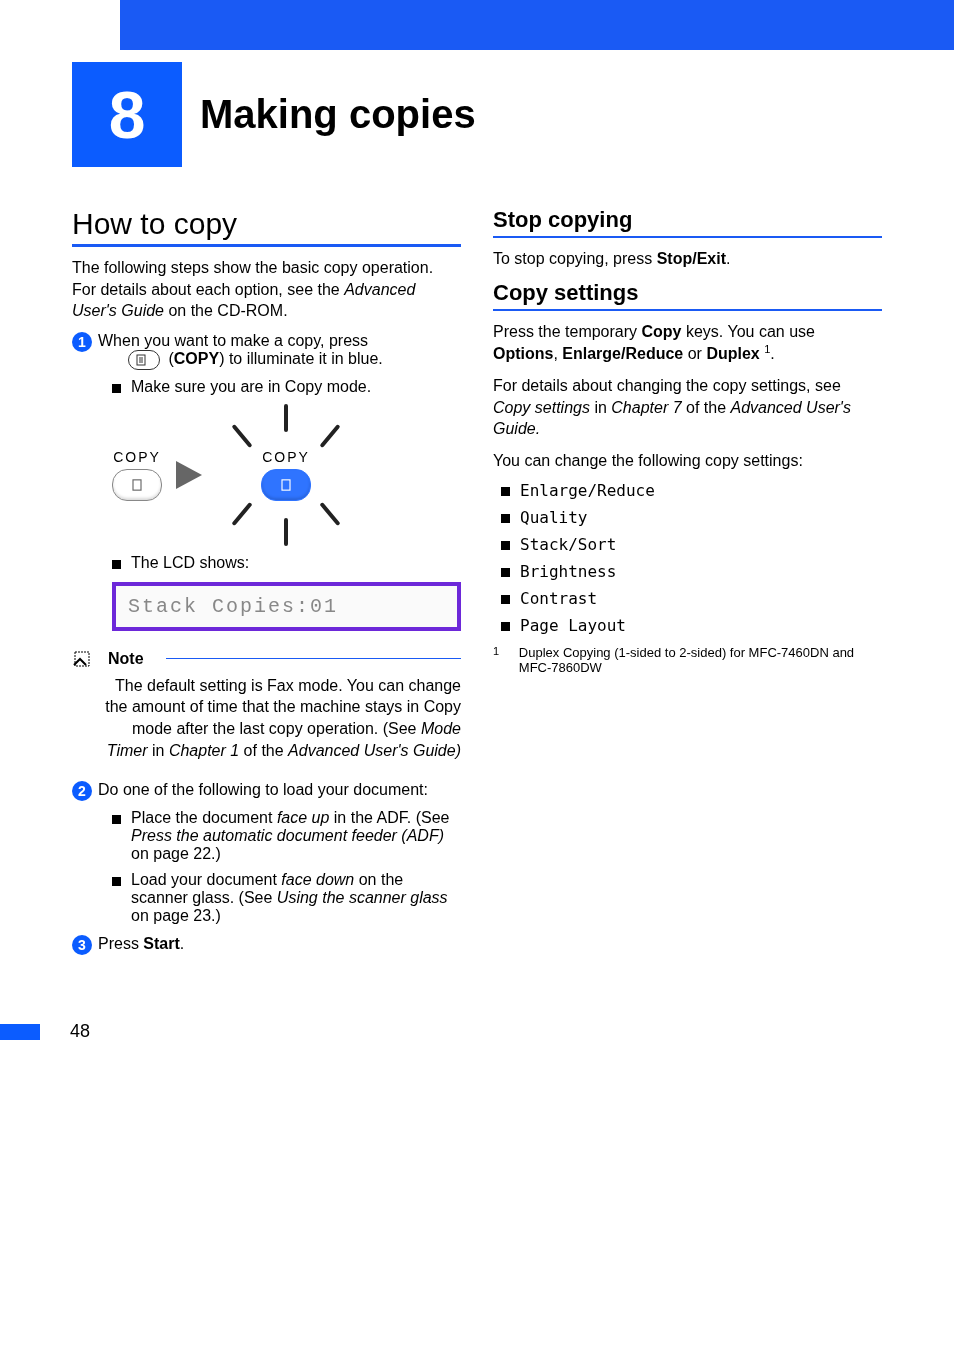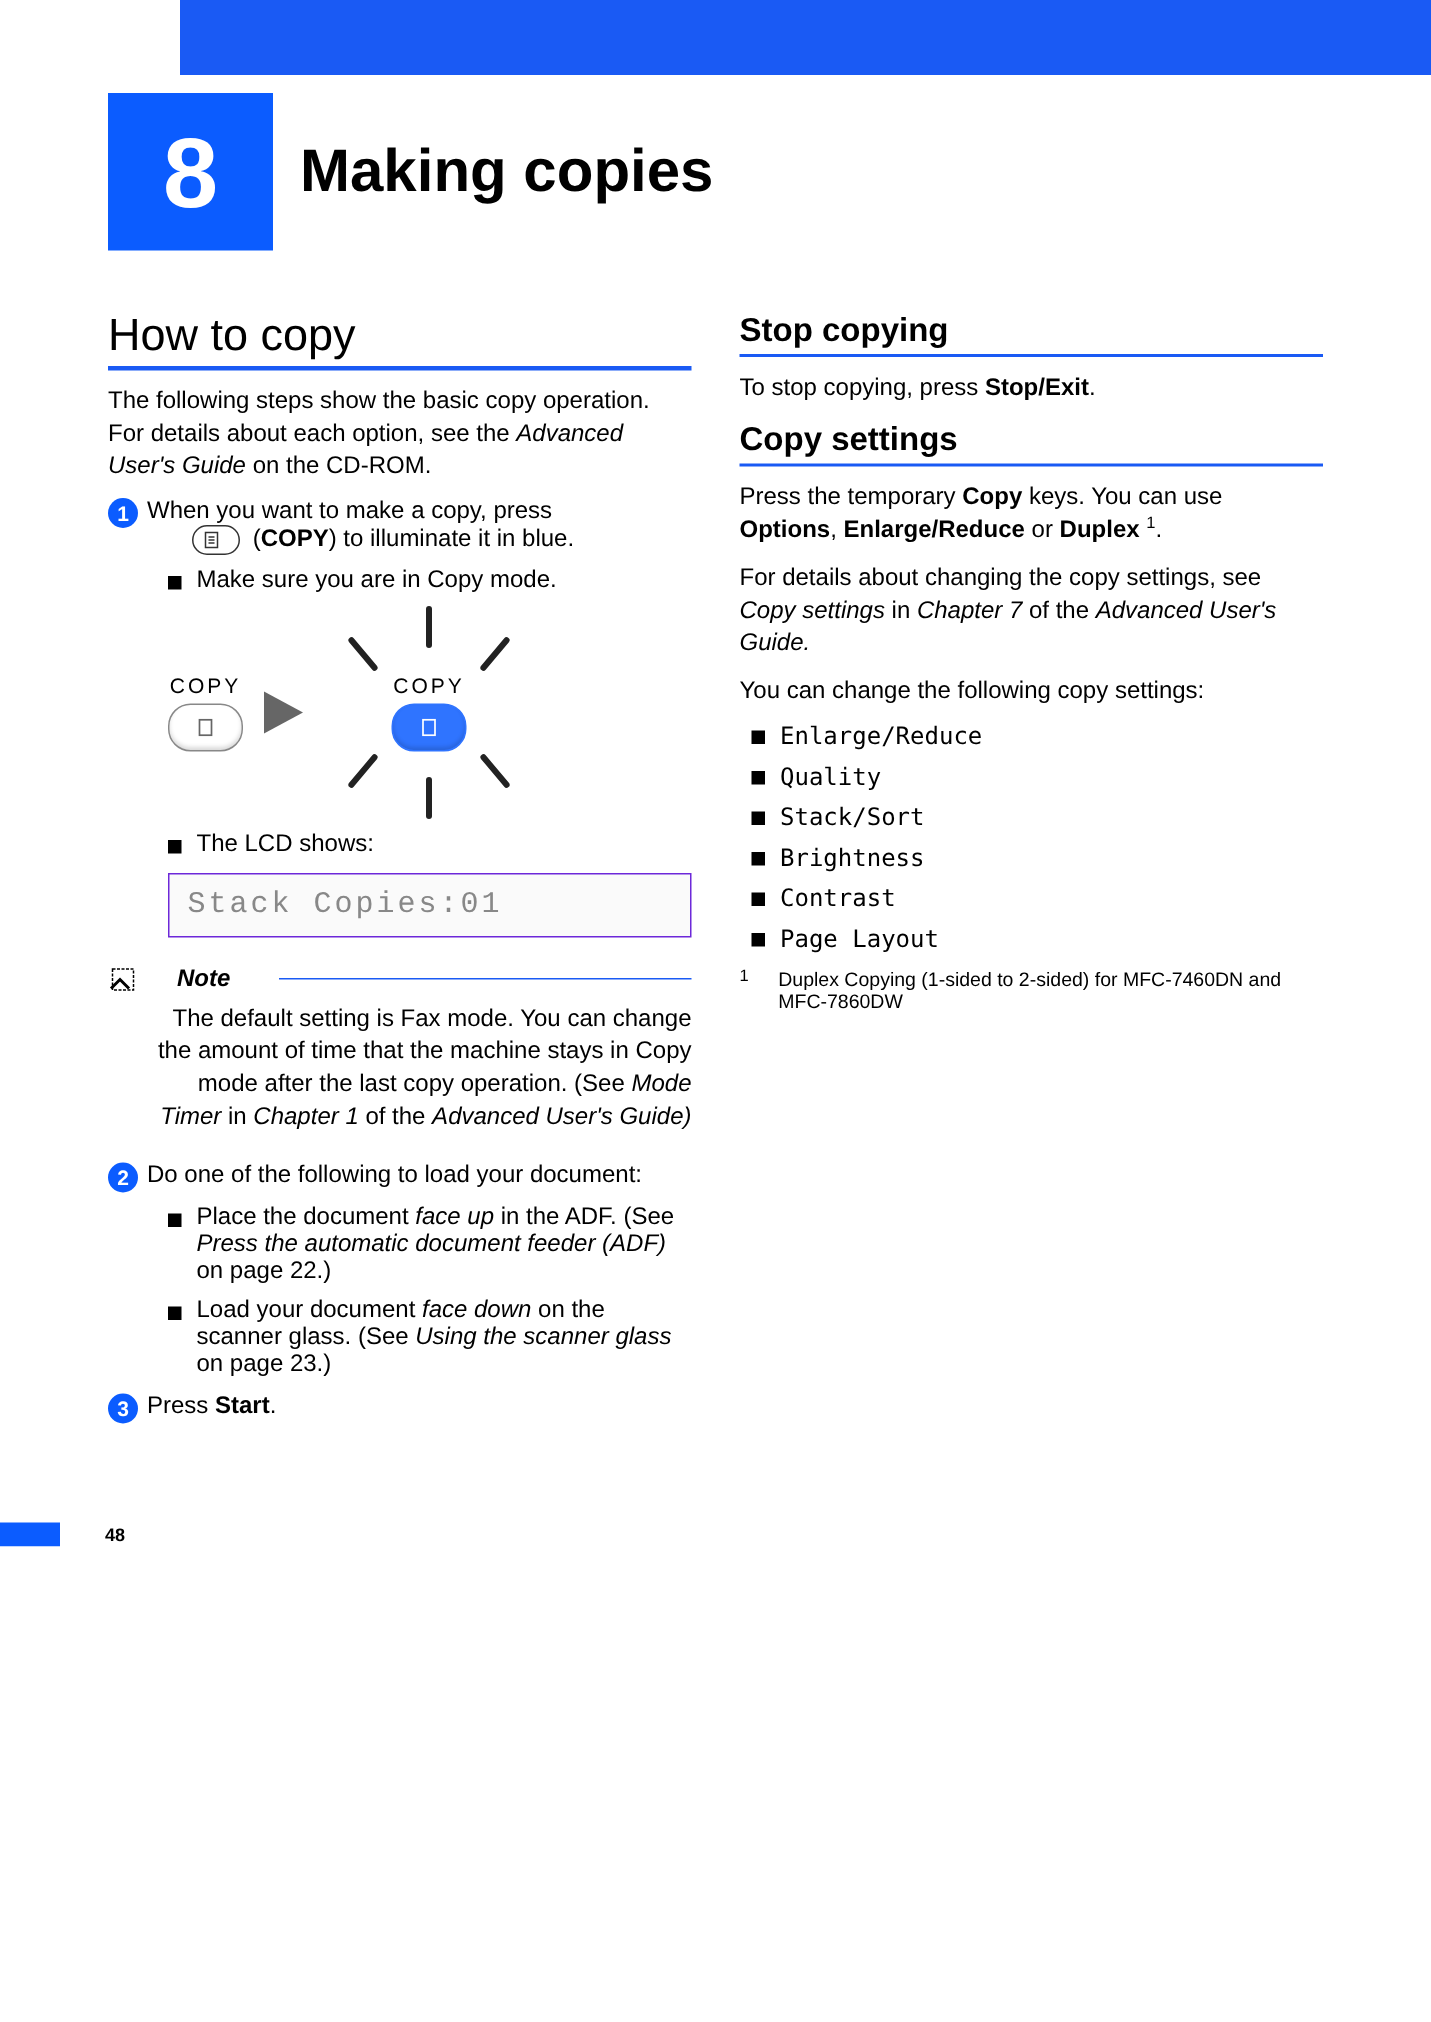--- a/index.html
+++ b/index.html
@@ -142,54 +142,53 @@
   .lit-wrap {
     position: relative;
     width: 140px; height: 130px;
     display: flex;
     align-items: center;
     justify-content: center;
     flex-direction: column;
   }
   .lcd {
     margin: 10px 0 18px 40px;
-    border: 1px solid #6d28d9;
+    border: 4px solid #6d28d9;
     background: #fafafa;
     padding: 8px 12px;
     font-family: "Courier New", monospace;
     font-size: 20px;
     color: #888;
     line-height: 1.25;
   }
   .lcd .l1 { letter-spacing: 2px; }
   .lcd .l2 { display: flex; justify-content: space-between; letter-spacing: 2px; }
   .note-head {
     display: flex;
     align-items: center;
-    gap: 24px;
+    gap: 14px;
     margin-bottom: 6px;
-    font-style: italic;
   }
   .note-head .line { flex: 1; height: 1px; background: #1a5af4; margin-left: 8px;}
   .note-body { margin-left: 24px; margin-bottom: 20px; line-height: 1.35; text-align: right;}
   .settings-list .sub-bullet { margin-left: 8px; }
   .settings-list .txt { font-family: monospace; font-size: 16px; }
   .footnote {
     display: flex;
     font-size: 13px;
     margin-top: 10px;
   }
   .footnote .fn { width: 30px; }
   .page-foot {
     margin-top: 60px;
     display: flex;
     align-items: center;
   }
   .page-foot .stub { width: 40px; height: 16px; background: #0b5cff;  }
-  .page-foot .pn { font-weight: bold; font-size: 12px; margin-left: 30px;}
+  .page-foot .pn { font-weight: normal; font-size: 18px; margin-left: 30px;}
   sup { font-size: 11px; }
 </style>
 </head>
 <body>
 
 <div class="blue-bar"></div>
 
 <div class="chapter-block">
   <div class="square">
     <span class="square-num">8</span>

